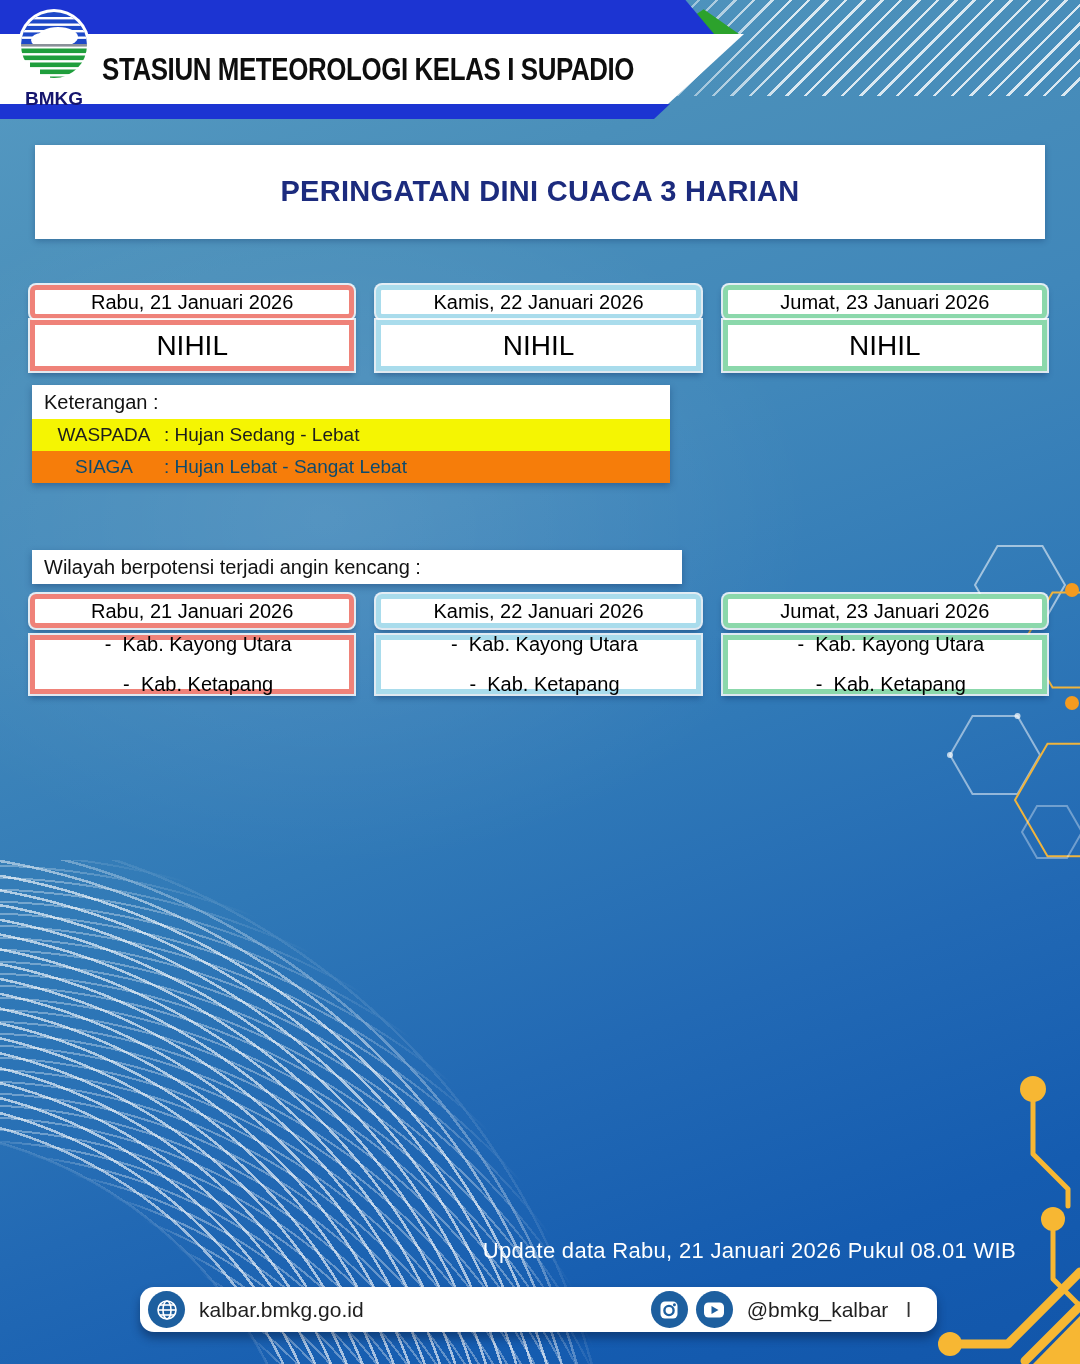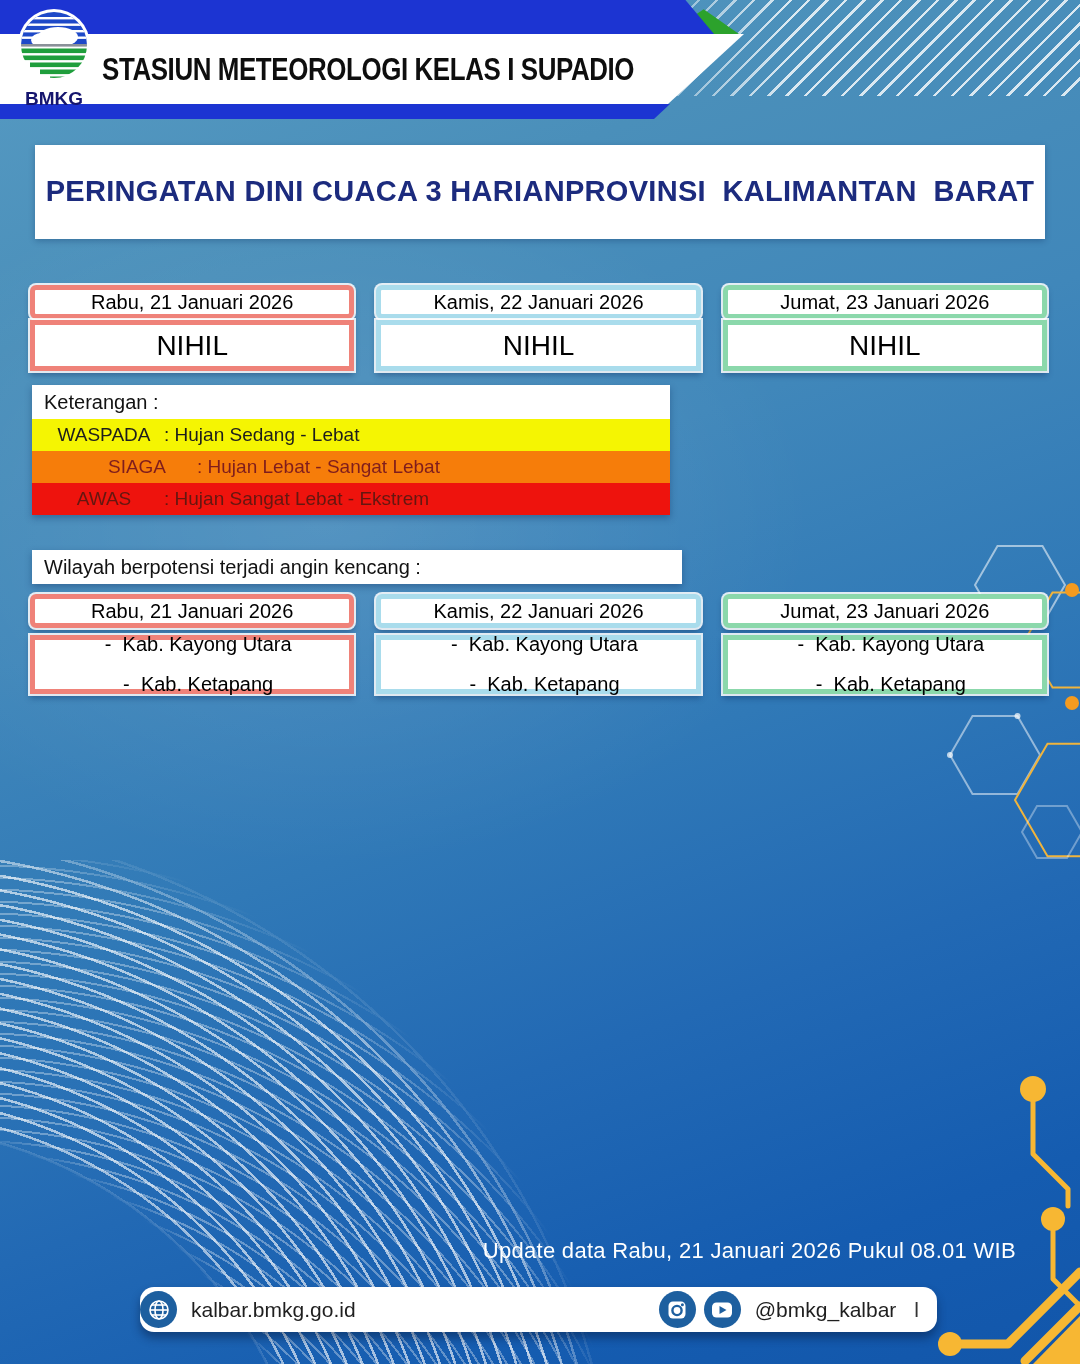--- a/index.html
+++ b/index.html
@@ -53,21 +53,21 @@
   .legend-title-row{background:#fff;height:34px;display:flex;align-items:center;padding-left:12px;font-size:20px;color:#121212;}
   .legend-row{height:32px;display:flex;align-items:center;font-size:19px;}
   .legend-label{width:120px;padding-left:12px;flex:none;}
   
   .wind-title-box{position:absolute;left:32px;top:550px;width:638px;height:34px;background:#fff;z-index:2;
     display:flex;align-items:center;padding-left:12px;font-size:20px;color:#121212;
     box-shadow:0 3px 7px rgba(8,35,85,.35);}
   
   .update-text{position:absolute;right:64px;top:1238px;font-size:22px;color:#fff;z-index:2;letter-spacing:.3px;}
   .footer-pill{position:absolute;left:140px;top:1287px;width:797px;height:45px;background:#fff;border-radius:14px;z-index:4;
-    display:flex;align-items:center;padding:0 0;box-sizing:border-box;
+    display:flex;align-items:center;padding:0 8px;box-sizing:border-box;
     box-shadow:0 6px 10px rgba(5,25,60,.45);font-size:21px;color:#1f1f1f;}
   .icon-circle{width:37px;height:37px;border-radius:50%;background:#1d5f9f;display:flex;align-items:center;justify-content:center;flex:none;}
   .pill-text{white-space:nowrap;}
   .website{margin-left:14px;margin-right:auto;}
   .ig{margin-right:8px;} .yt{margin-right:14px;}
   .sep{margin:0 18px;color:#333;}
 </style>
 </head>
 <body>
 
@@ -131,21 +131,20 @@
       <rect x="6" y="49.5" width="66" height="4.6" fill="#1f9e3c"></rect>
       <rect x="14" y="56.5" width="58" height="4.6" fill="#1f9e3c"></rect>
       <rect x="24" y="63.5" width="46" height="4.6" fill="#1f9e3c"></rect>
       <rect x="34" y="70.5" width="32" height="4.6" fill="#1f9e3c"></rect>
     </g>
     <text x="38" y="99" text-anchor="middle" font-size="19" font-weight="bold" fill="#15156e">BMKG</text>
   </svg>
 
   <div class="title-box">
     <div class="title-line">PERINGATAN DINI CUACA 3 HARIAN</div>
-    <div class="title-line">PROVINSI  KALIMANTAN  BARAT</div>
   </div>
 
   <div class="cols row1">
     <div>
       <div class="framed date-box" style="border-color: rgb(239, 130, 121);">
           <span>Rabu, 21 Januari 2026</span>
         </div>
       <div class="framed status-box" style="border-color: rgb(239, 130, 121);">
           <span>NIHIL</span>
         </div>
@@ -167,27 +166,23 @@
         </div>
     </div>
   </div>
 
   <div class="legend">
     <div class="legend-title-row">Keterangan :</div>
     <div class="legend-row" style="background: rgb(245, 245, 2); color: rgb(29, 29, 29);">
       <span class="legend-label">WASPADA</span>
       <span>: Hujan Sedang - Lebat</span>
     </div>
-    <div class="legend-row" style="background: rgb(246, 125, 10); color: #7f1d1d; padding-left: 33px;">
+    <div class="legend-row" style="background: rgb(246, 125, 10); color: #0c4a6e;">
       <span class="legend-label">SIAGA</span>
       <span>: Hujan Lebat - Sangat Lebat</span>
-    </div>
-    <div class="legend-row" style="background: rgb(238, 19, 13); color: rgb(100, 23, 16);">
-      <span class="legend-label">AWAS</span>
-      <span>: Hujan Sangat Lebat - Ekstrem</span>
     </div>
   </div>
 
   <div class="wind-title-box">Wilayah berpotensi terjadi angin kencang :</div>
 
   <div class="cols row2">
     <div>
       <div class="framed date-box" style="border-color: rgb(239, 130, 121);">
           <span>Rabu, 21 Januari 2026</span>
         </div>

